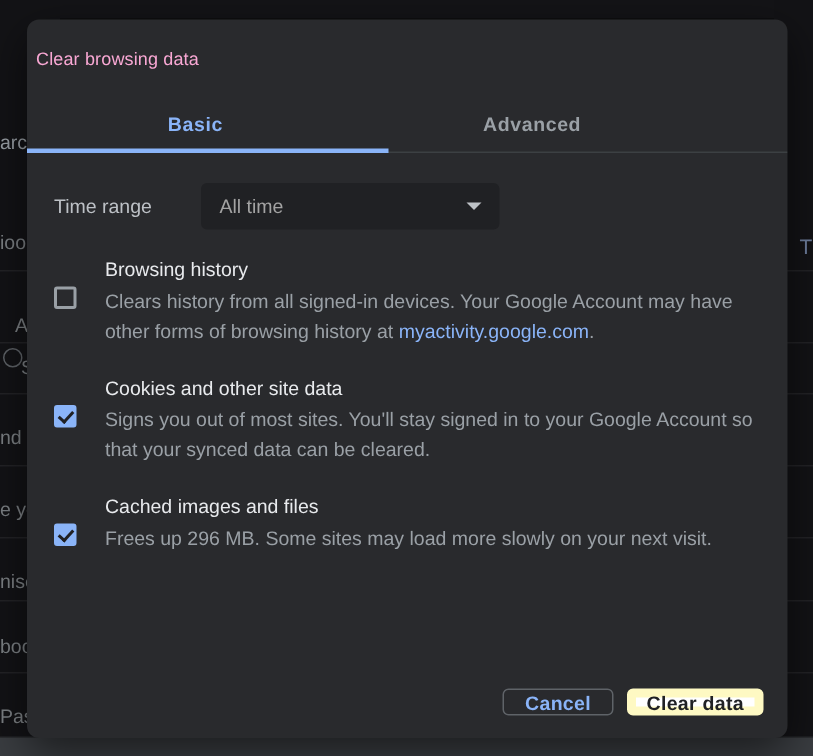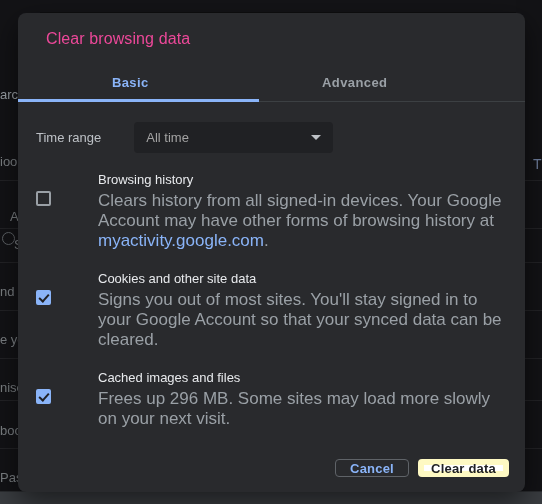--- a/index.html
+++ b/index.html
@@ -95,24 +95,24 @@
     height: 479px;
     background: #292a2d;
     border-radius: 8px;
     box-shadow: 0 10px 30px rgba(0,0,0,0.55);
     overflow: hidden;
     box-sizing: border-box;
   }
 
   .dialog-title {
     position: absolute;
-    left: 28px;
+    left: 6px;
     top: 15px;
-    font-size: 16px;
-    color: #ec4899;
+    font-size: 12px;
+    color: #f9a8d4;
     line-height: 22px;
     letter-spacing: 0.1px;
   }
 
   
   .tabs {
     position: absolute;
     left: 0;
     top: 49px;
     width: 449px;
@@ -226,30 +226,29 @@
     top: 0px;
     width: 4px;
     height: 8px;
     border: solid #202124;
     border-width: 0 2px 2px 0;
     transform: rotate(42deg);
   }
   .option-text {
     flex: 1 1 auto;
     min-width: 0;
-    margin-left: 28px;
   }
   .option-title {
     font-size: 13px;
     color: #e8eaed;
     line-height: 20px;
     margin-bottom: 1px;
   }
   .option-desc {
-    font-size: 17px;
+    font-size: 13px;
     color: #9aa0a6;
     line-height: 20px;
   }
   .option-link {
     color: #8ab4f8;
     text-decoration: none;
     cursor: pointer;
   }
 
   

